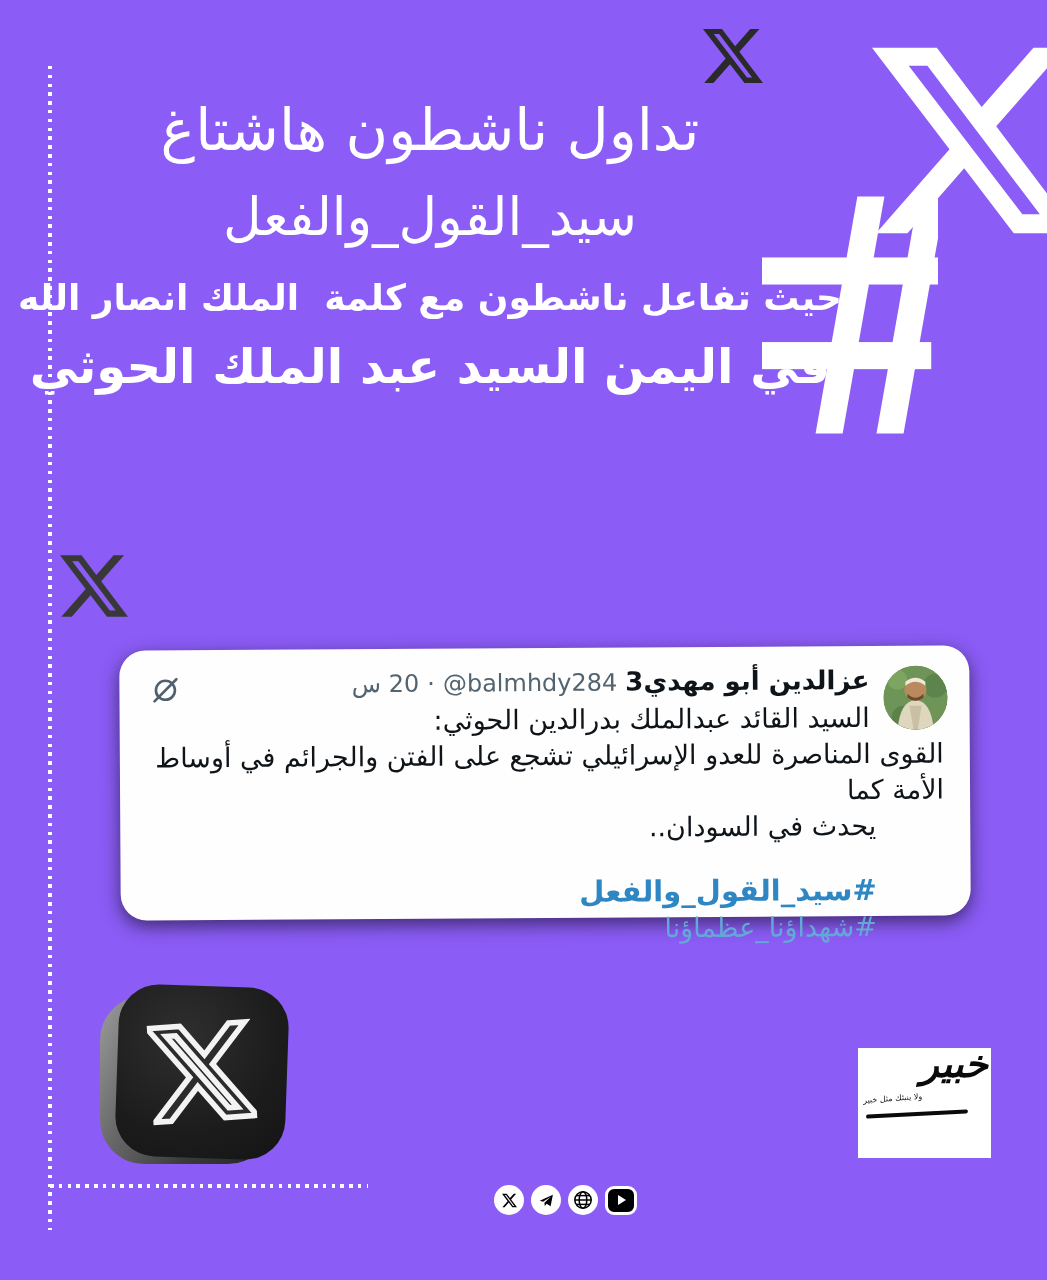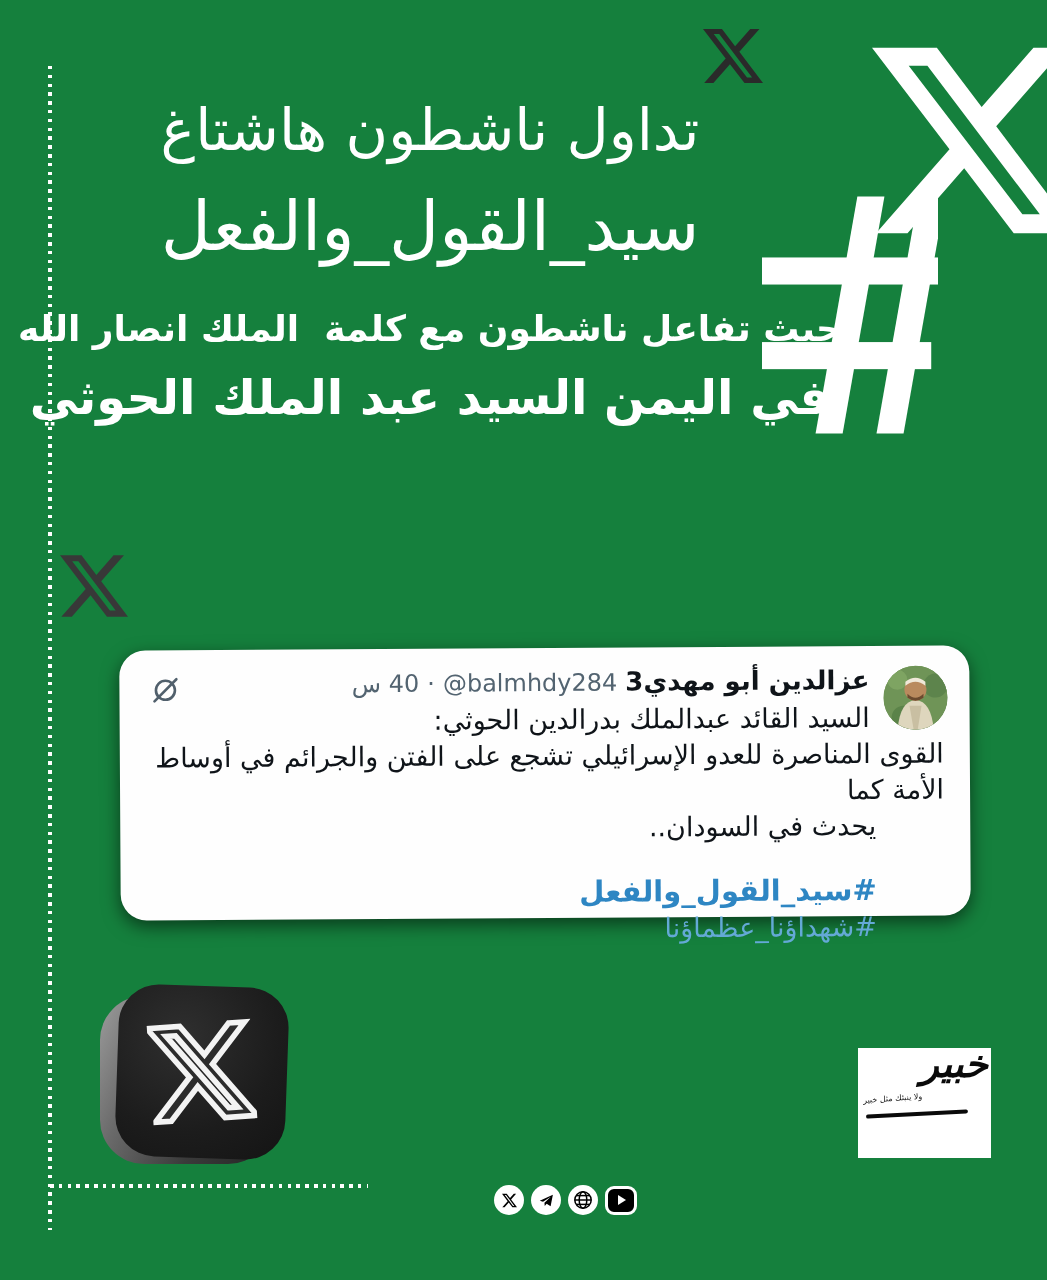--- a/index.html
+++ b/index.html
@@ -1,21 +1,21 @@
 <!DOCTYPE html>
 <html lang="ar"><head>
 <meta charset="utf-8">
 <style>
   * { margin:0; padding:0; box-sizing:border-box; }
   html,body { background:#000; }
   body { font-family:"DejaVu Sans", sans-serif; }
 
   .poster {
     position:relative; width:1047px; height:1280px;
-    background:#15803d; overflow:hidden; margin:0 auto;
+    background:#8b5cf6; overflow:hidden; margin:0 auto;
   }
 
   
   .dots-v {
     position:absolute; left:48px; top:66px; width:3.5px; height:1164px;
     background:repeating-linear-gradient(180deg,#fff 0,#fff 3.5px,transparent 3.5px,transparent 8.8px);
   }
   .dots-h {
     position:absolute; left:50px; top:1184px; width:318px; height:3.5px;
     background:repeating-linear-gradient(90deg,#fff 0,#fff 3.5px,transparent 3.5px,transparent 8.8px);
@@ -28,21 +28,21 @@
 
   
   .big-hash { position:absolute; left:762px; top:192px; width:176px; height:246px; }
 
   
   .headline {
     position:absolute; left:0; top:96px; width:860px;
     direction:rtl; text-align:center; color:#fff;
   }
   .hl1 { font-size:58px; font-weight:500; letter-spacing:0; margin-bottom:22px; }
-  .hl2 { font-size:69px; font-weight:500; margin-bottom:42px; }
+  .hl2 { font-size:53px; font-weight:500; margin-bottom:30px; }
   .hl3 { font-size:36px; font-weight:700; white-space:pre-wrap; margin-bottom:20px; }
   .hl4 { font-size:48px; font-weight:700; }
 
   
   .card {
     position:absolute; left:120px; top:648px; width:850px; height:270px;
     background:#fefefe; border-radius:26px; direction:rtl;
     transform:rotate(-0.35deg);
     box-shadow:0 6px 18px rgba(0,0,0,.55);
   }
@@ -177,21 +177,21 @@
 
       <svg class="slash-icon" viewBox="0 0 36 36">
         <circle cx="18" cy="18" r="9.5" fill="none" stroke="#51606c" stroke-width="2.6"></circle>
         <line x1="7" y1="29" x2="29" y2="7" stroke="#51606c" stroke-width="2.6" stroke-linecap="round"></line>
       </svg>
 
       <div class="tweet-header">
         <span class="tweet-name">عزالدين أبو مهدي3</span>
         <span class="tweet-handle" dir="ltr">@balmhdy284</span>
         <span class="tweet-sep">·</span>
-        <span class="tweet-time">40 س</span>
+        <span class="tweet-time">20 س</span>
       </div>
 
       <div class="tweet-line t1">السيد القائد عبدالملك بدرالدين الحوثي:</div>
       <div class="tweet-line t2">القوى المناصرة للعدو الإسرائيلي تشجع على الفتن والجرائم في أوساط الأمة كما</div>
       <div class="tweet-line t3">يحدث في السودان..</div>
 
       <div class="hashtags">
         <div class="hashtag-1" style="color:#2e86c3">#سيد_القول_والفعل</div>
         <div class="hashtag-2" style="color:#64a9d6">#شهداؤنا_عظماؤنا</div>
       </div>

